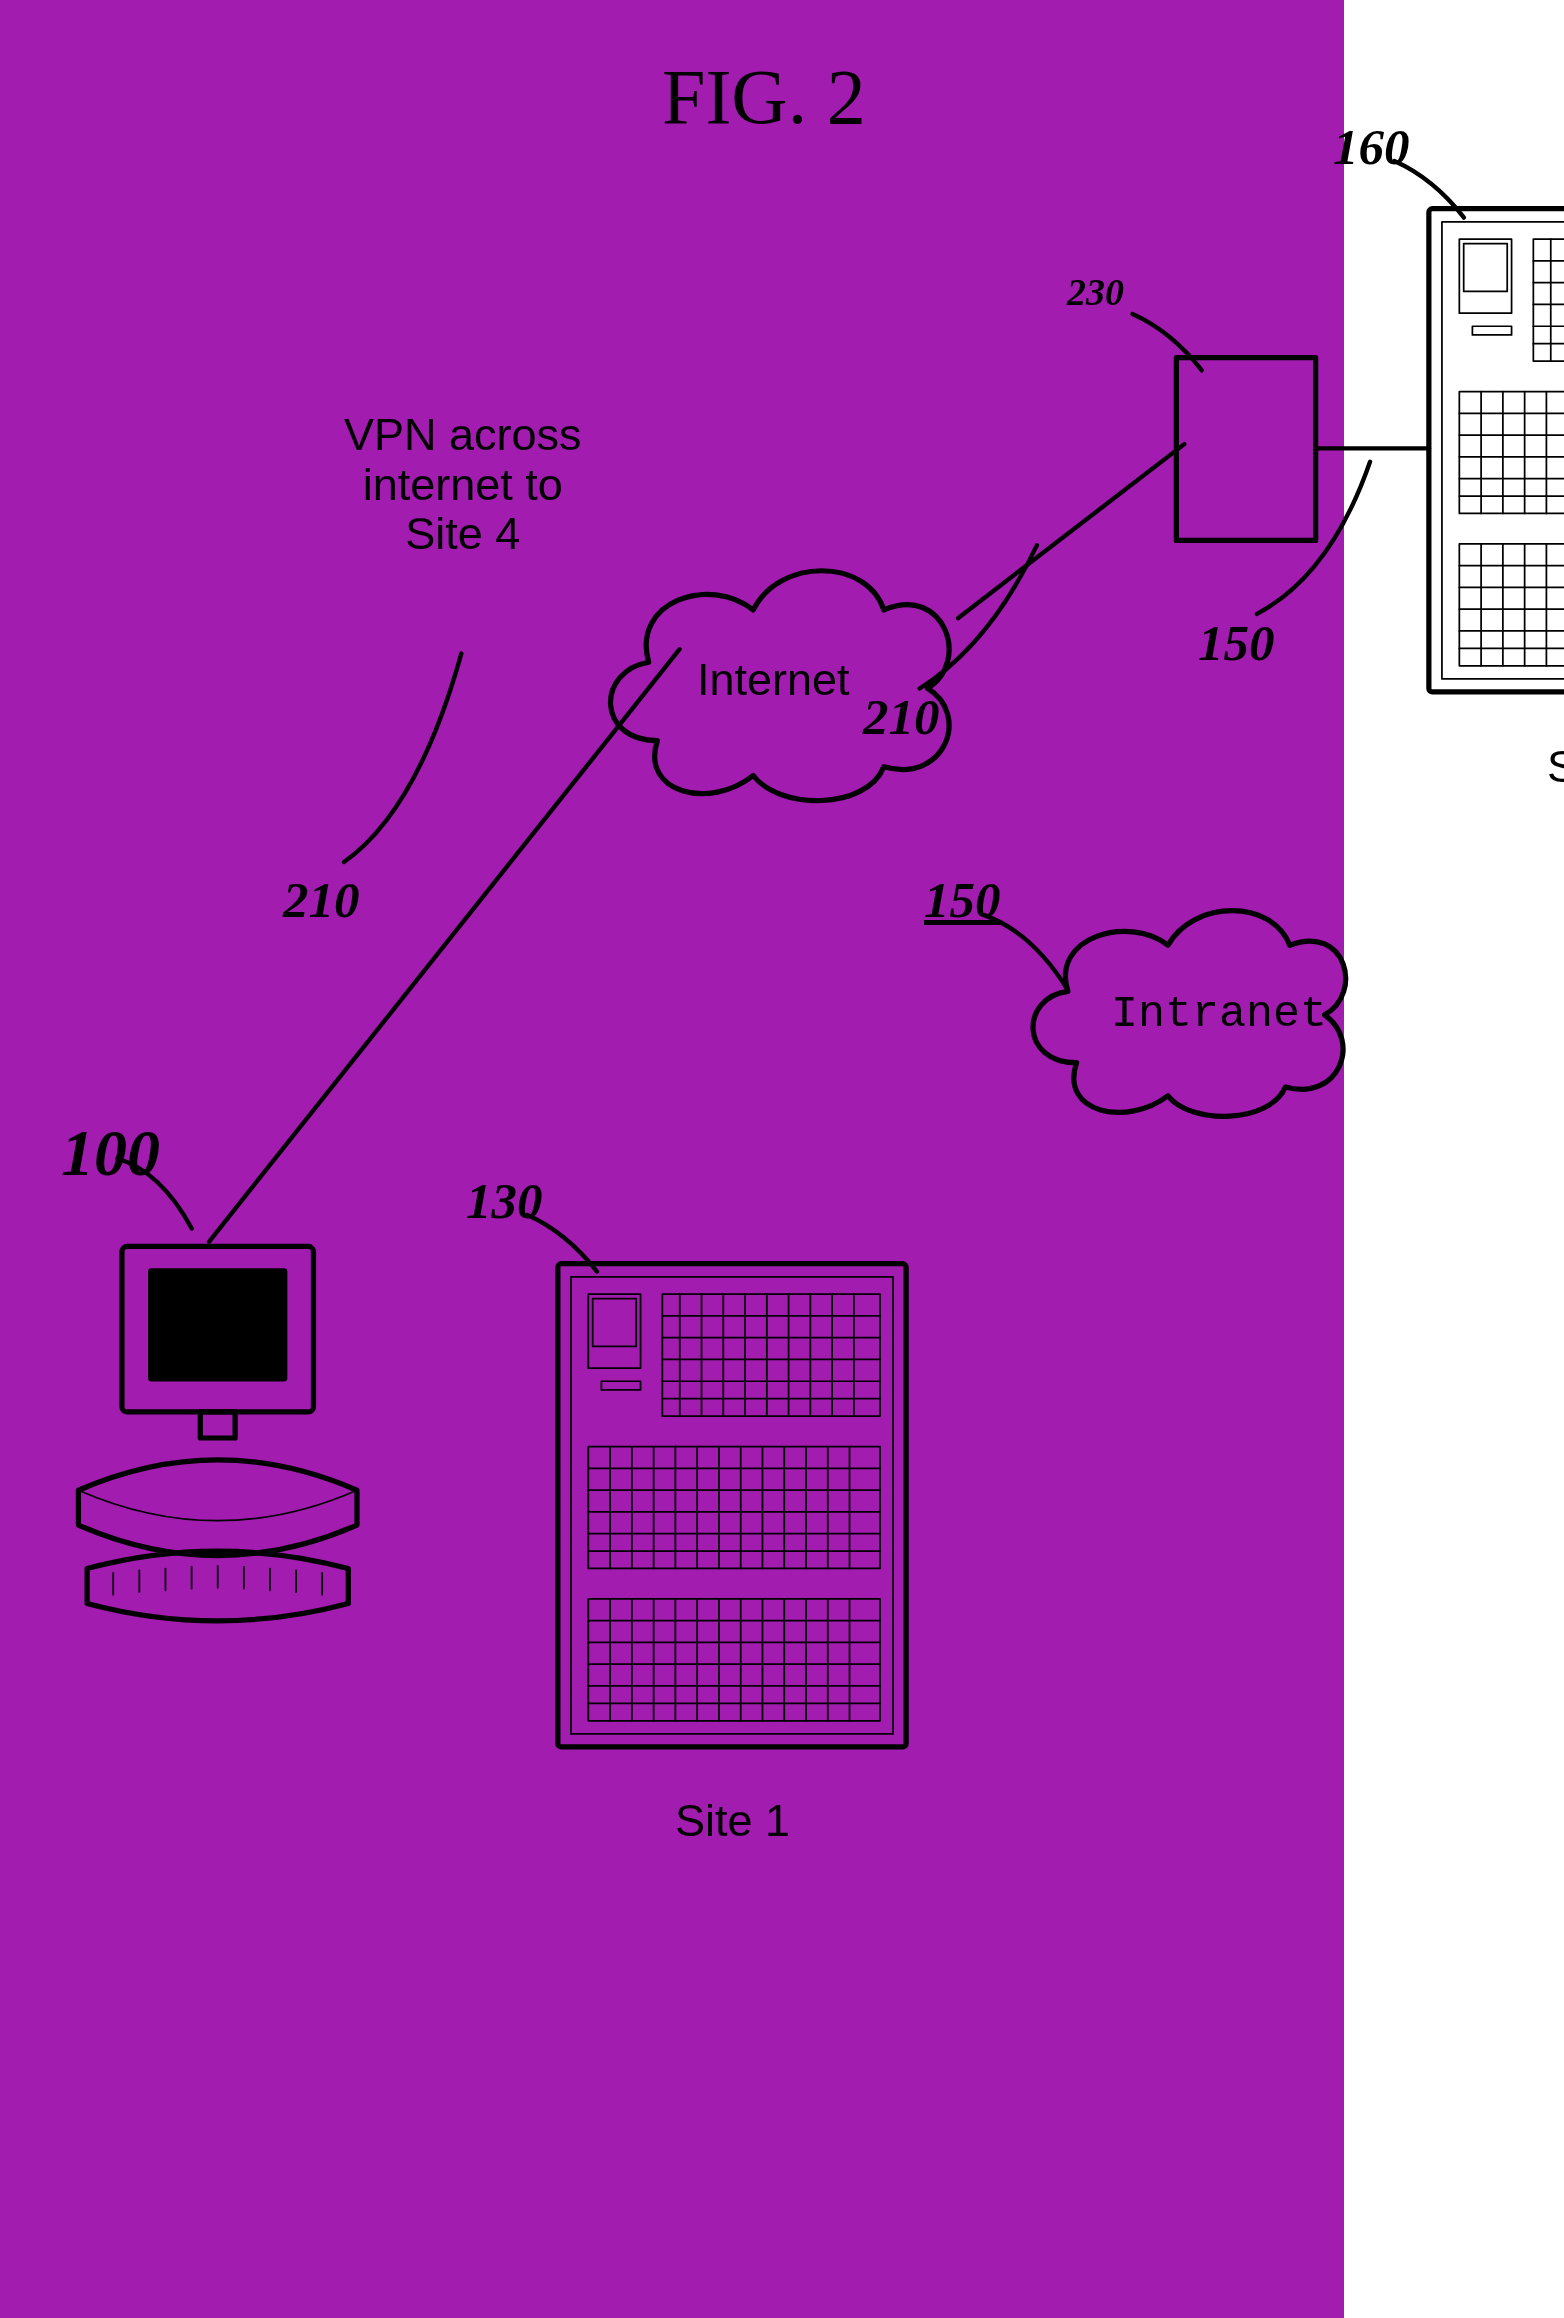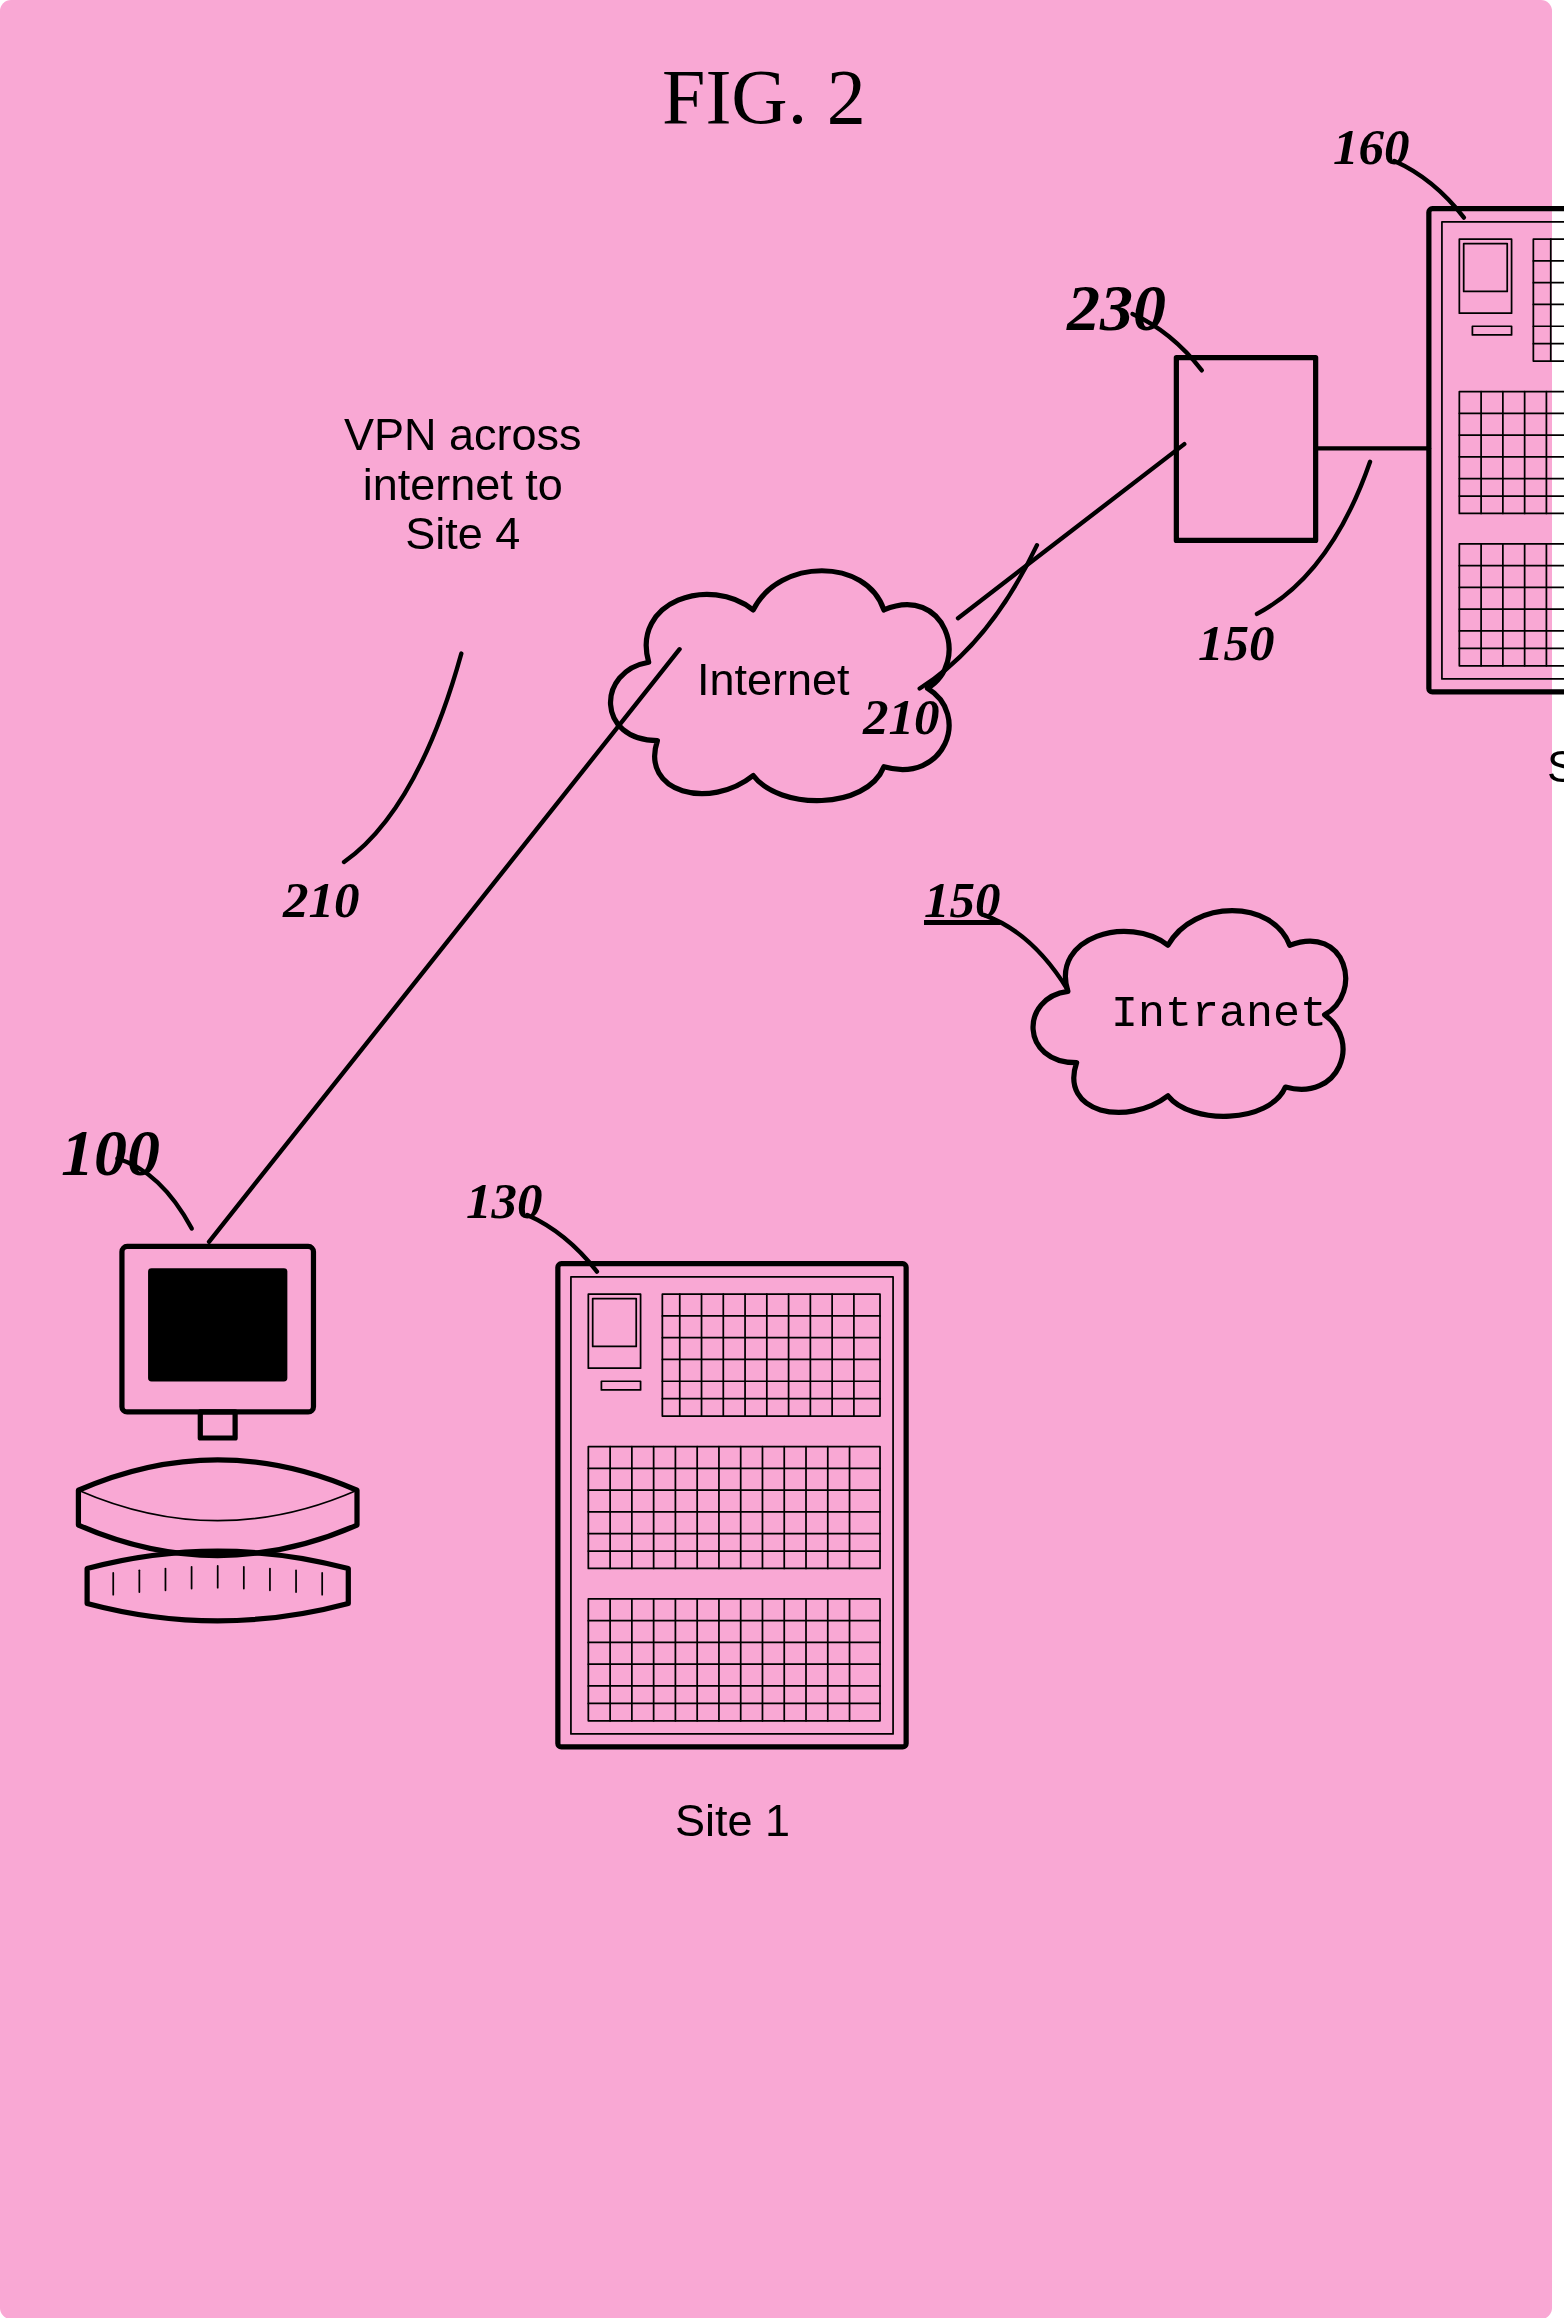--- a/index.html
+++ b/index.html
@@ -3,24 +3,23 @@
 <meta charset="utf-8">
 <style>
   html, body {
     margin: 0;
     padding: 0;
     background: #fff;
     font-family: "Times New Roman", serif;
   }
   .page {
     position: relative;
-    width: 1552px;
+    width: 1344px;
     height: 2319px;
-    background: #f9a8d4;
-    border-radius: 11px;
+    background: #a21caf;
   }
   .label {
     position: absolute;
     color: #000;
     white-space: pre;
   }
   .italic {
     font-style: italic;
     font-weight: bold;
   }
@@ -128,21 +127,21 @@
     <path class="leader" d="M10 180 Q 90 130 145 15"></path>
   </svg>
   <div class="label italic" style="left:863px; top:688px; font-size:51px;">210</div>
 
   <svg class="node" style="left:1172px; top:353px;" width="148" height="192" viewBox="0 0 170 220">
     <rect class="stroke" x="5" y="5" width="160" height="210"></rect>
   </svg>
   <svg class="node" style="left:1128px; top:301px;" width="87" height="78" viewBox="0 0 100 90">
     <path class="leader" d="M5 15 Q 50 35 85 80"></path>
   </svg>
-  <div class="label italic" style="left:1067px; top:270px; font-size:66px;">230</div>
+  <div class="label italic" style="left:1067px; top:270px; font-size:38px;">230</div>
 
   <svg class="node" style="left:1316px; top:444px;" width="113" height="8.7" viewBox="0 0 130 10">
     <line class="connection" x1="0" y1="5" x2="130" y2="5"></line>
   </svg>
 
   <svg class="node" style="left:1248px; top:453px;" width="131" height="174" viewBox="0 0 150 200">
     <path class="leader" d="M10 185 Q 95 140 140 10"></path>
   </svg>
   <div class="label italic" style="left:1198px; top:614px; font-size:51px;">150</div>
 

